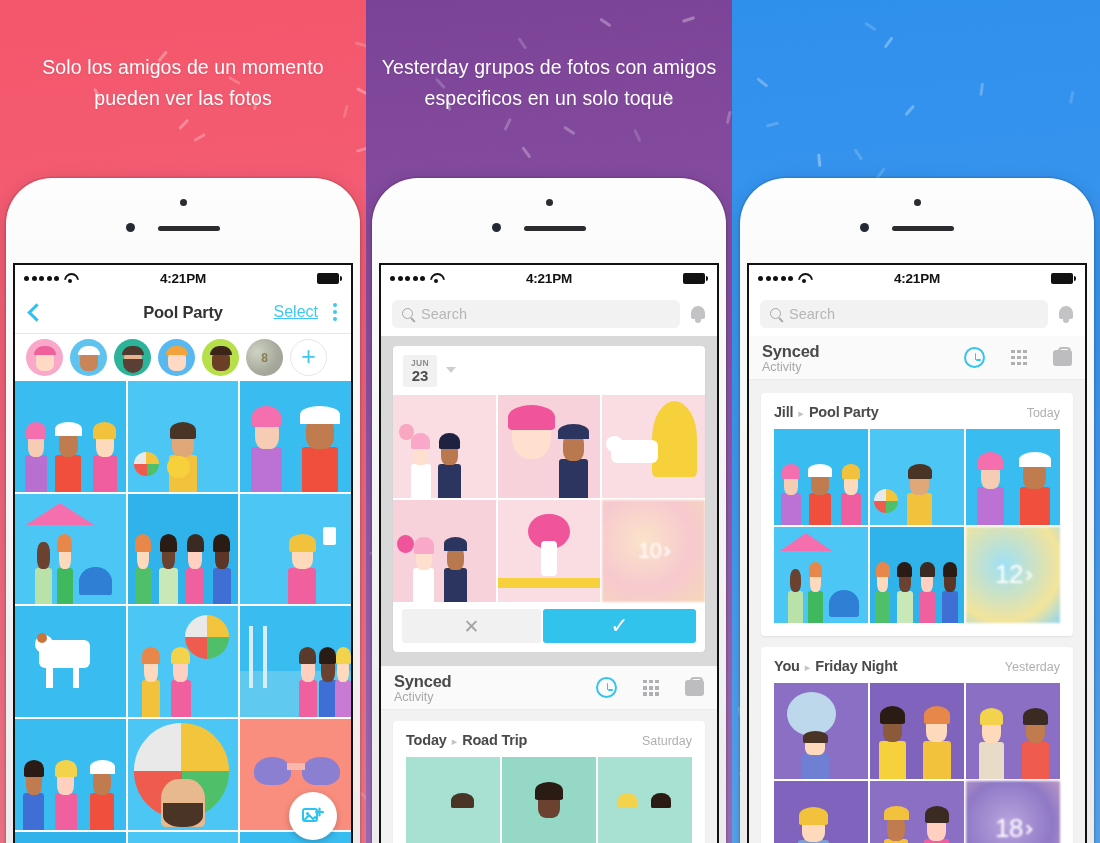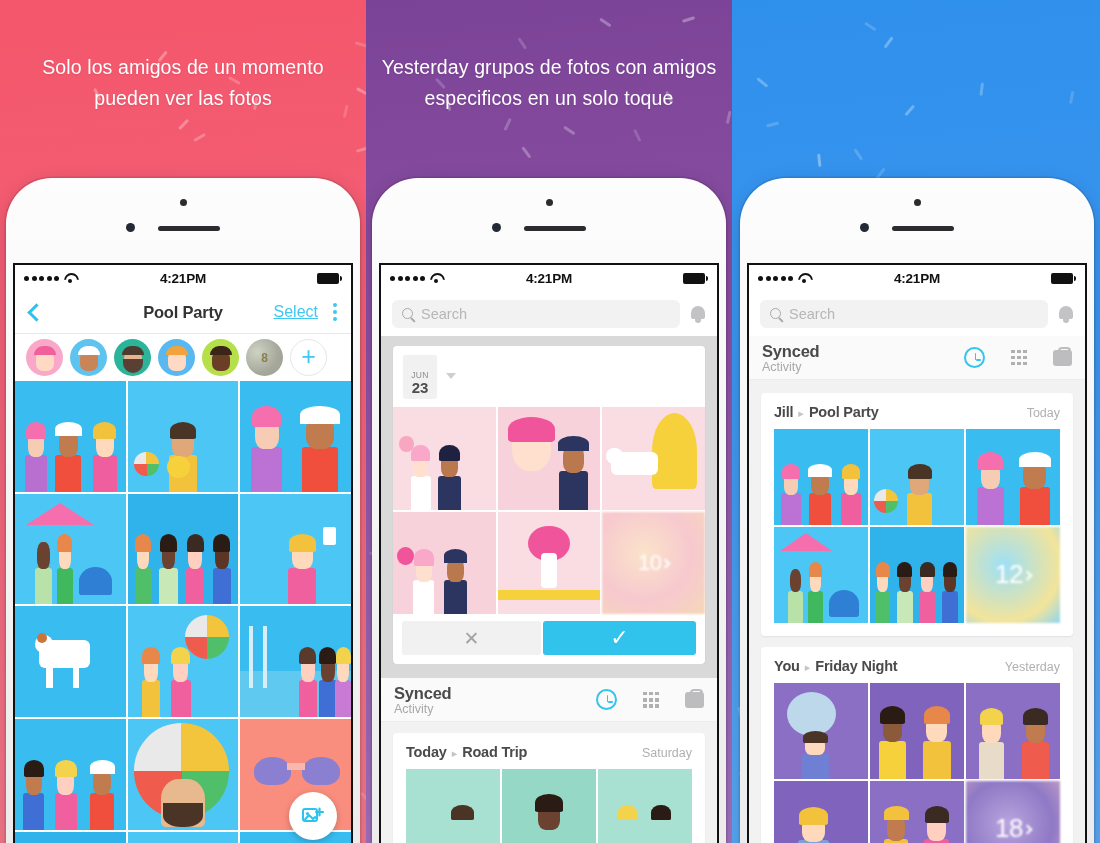--- a/index.html
+++ b/index.html
@@ -174,21 +174,21 @@
                     width:9px; height:5px; border:2px solid #bdbdbf;
                     border-bottom:none; border-radius:4px 4px 0 0; }
 
   
   .cardwrap { padding:10px 12px 0; background:#d9d9d9; }
   .card { background:#fff; border-radius:4px; overflow:hidden;
           box-shadow:0 1px 2px rgba(0,0,0,.07); }
   .card-head { display:flex; align-items:center; gap:9px; padding:9px 10px 8px; }
   .datebadge { width:34px; background:#f1f1f1; border-radius:3px;
                text-align:center; padding:3px 0 4px; flex:0 0 auto; }
-  .datebadge .m { font-size:8.5px; color:#8d8d8f; font-weight:400; letter-spacing:.3px;margin-top:12px; }
+  .datebadge .m { font-size:8.5px; color:#8d8d8f; font-weight:700; letter-spacing:.3px; }
   .datebadge .d { font-size:15px; color:#4d4d4f; font-weight:700; line-height:15px; }
   .card-titles { flex:1; min-width:0; }
   .card-t { font-size:15px; font-weight:700; color:#7fd8f2; letter-spacing:-.2px; }
   .card-t em { font-style:normal; color:#3ab4d8; }
   .card-s { font-size:11.5px; color:#a9a9ab; margin-top:1px; }
   .caret { width:9px; height:9px; border-left:5px solid transparent;
            border-right:5px solid transparent; border-top:6px solid #cfcfd1;
            flex:0 0 auto; }
   .card-actions { display:flex; gap:2px; padding:7px 9px 9px; }
   .btn-x { flex:1; height:34px; background:#f1f1f1; border-radius:3px;

